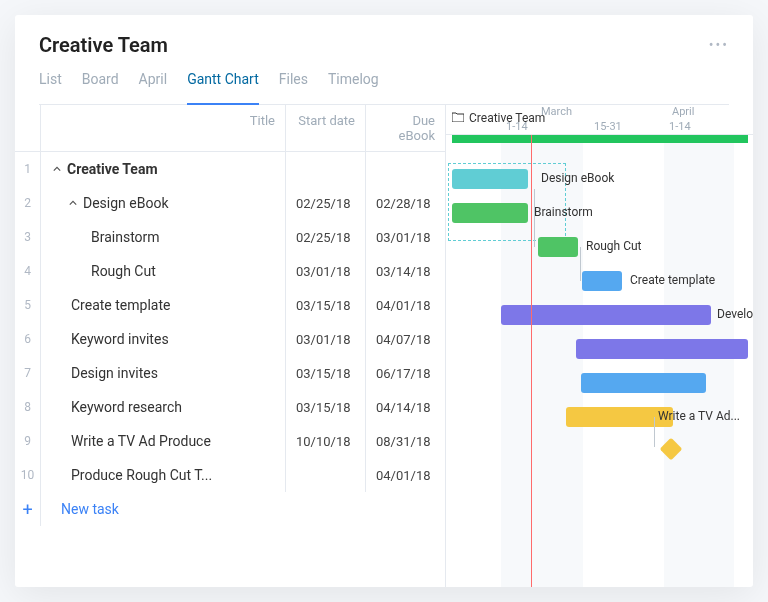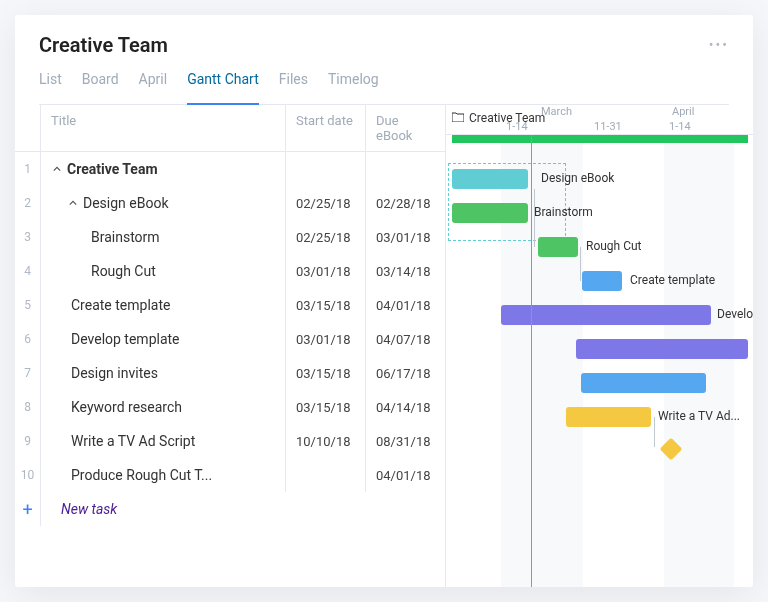--- a/index.html
+++ b/index.html
@@ -8,37 +8,37 @@
 .header { padding: 18px 24px 0 24px; }
 .header-top { display: flex; justify-content: space-between; align-items: center; }
 .title { font-size: 20px; font-weight: 600; color: #222; }
 .more { color: #b0b8c4; letter-spacing: 2px; font-size: 14px; cursor: pointer; }
 .tabs { display: flex; gap: 20px; margin-top: 14px; border-bottom: 1px solid #e5e9ef; }
 .tab { color: #a0acb8; font-size: 14px; padding-bottom: 16px; cursor: pointer; border-bottom: 2px solid transparent; margin-bottom: -1px; }
 .tab.active { color: #0369a1; border-bottom-color: #3b82f6; }
 .content { display: flex; height: calc(100% - 90px); }
 .left { width: 430px; display: flex; flex-direction: column; }
 .right { flex: 1; position: relative; overflow: hidden; border-left: 1px solid #e5e9ef; }
-.thead { display: flex; border-bottom: 1px solid #e5e9ef; }
+.thead { display: flex; border-bottom: 1px solid #e5e9ef; text-align: right; }
 .th-num { width: 26px; border-right: 1px solid #e5e9ef; }
 .th-title { flex: 1; padding: 8px 10px; color: #a0acb8; font-size: 13px; }
 .th-start, .th-due { width: 80px; padding: 8px 10px; color: #a0acb8; font-size: 13px; border-left: 1px solid #e5e9ef; }
 .row { display: flex; height: 34px; align-items: center; font-size: 14px; color: #333; }
 .rn { width: 26px; text-align: center; color: #b0b8c4; font-size: 12px; border-right: 1px solid #e5e9ef; height: 100%; display: flex; align-items: center; justify-content: center; }
 .rt { flex: 1; padding: 0 10px; white-space: nowrap; overflow: hidden; text-overflow: ellipsis; display: flex; align-items: center; gap: 6px; }
 .rs, .rd { width: 80px; padding: 0 10px; border-left: 1px solid #e5e9ef; height: 100%; display: flex; align-items: center; font-size: 13px; color: #444; }
 .bold { font-weight: 700; }
 .chev { font-size: 10px; color: #555; }
 .d1 { padding-left: 12px; }
 .d2 { padding-left: 28px; }
 .d3 { padding-left: 50px; }
 .d4 { padding-left: 30px; }
 .newrow { display: flex; height: 34px; align-items: center; }
 .plus { width: 26px; text-align: center; color: #3b82f6; font-size: 18px; border-right: 1px solid #e5e9ef; height: 100%; display: flex; align-items: center; justify-content: center; cursor: pointer; }
-.newtask { flex: 1; padding: 0 20px; color: #4c1d95; font-size: 14px; cursor: pointer; font-style: italic; }
+.newtask { flex: 1; padding: 0 20px; color: #3b82f6; font-size: 14px; cursor: pointer; }
 
 .tl-head { height: 30px; border-bottom: 1px solid #e5e9ef; position: relative; font-size: 11px; color: #a0acb8; }
 .tl-month { position: absolute; top: 0; text-align: left; }
 .tl-sub { position: absolute; top: 15px; text-align: center; }
 .tl-body { position: relative; height: calc(100% - 30px); }
 .vline-today { position: absolute; top: 0; bottom: 0; width: 1px; background: #ff6b6b; left: 85px; z-index: 1; }
 .grid-alt { position: absolute; top: 0; bottom: 0; background: #f7f9fb; }
 .group-bar { position: absolute; height: 8px; background: #22c55e; top: 4px; border-radius: 0; }
 .group-bar::before, .group-bar::after { content: ''; position: absolute; top: 0; width: 0; height: 0; border-top: 8px solid #22c55e; }
 .group-bar::before { left: 0; border-right: 6px solid transparent; }
@@ -122,21 +122,21 @@
             <div class="rn">5</div>
             <div class="rt d4">
               <span>Create template</span>
             </div>
             <div class="rs">03/15/18</div>
             <div class="rd">04/01/18</div>
           </div>
           <div class="row">
             <div class="rn">6</div>
             <div class="rt d4">
-              <span>Develop template</span>
+              <span>Keyword invites</span>
             </div>
             <div class="rs">03/01/18</div>
             <div class="rd">04/07/18</div>
           </div>
           <div class="row">
             <div class="rn">7</div>
             <div class="rt d4">
               <span>Design invites</span>
             </div>
             <div class="rs">03/15/18</div>
@@ -146,21 +146,21 @@
             <div class="rn">8</div>
             <div class="rt d4">
               <span>Keyword research</span>
             </div>
             <div class="rs">03/15/18</div>
             <div class="rd">04/14/18</div>
           </div>
           <div class="row">
             <div class="rn">9</div>
             <div class="rt d4">
-              <span>Write a TV Ad Script</span>
+              <span>Write a TV Ad Produce</span>
             </div>
             <div class="rs">10/10/18</div>
             <div class="rd">08/31/18</div>
           </div>
           <div class="row">
             <div class="rn">10</div>
             <div class="rt d4">
               <span>Produce Rough Cut T...</span>
             </div>
             <div class="rs"></div>
@@ -171,21 +171,21 @@
         <div class="plus">+</div>
         <div class="newtask">New task</div>
       </div>
     </div>
 
     <div class="right">
       <div class="tl-head">
         <div class="tl-month" style="left:95px">March</div>
         <div class="tl-month" style="left:226px">April</div>
         <div class="tl-sub" style="left:60px">1-14</div>
-        <div class="tl-sub" style="left:148px">11-31</div>
+        <div class="tl-sub" style="left:148px">15-31</div>
         <div class="tl-sub" style="left:223px">1-14</div>
       </div>
       <div class="tl-body">
         <div class="grid-alt" style="left:55px;width:82px"></div>
         <div class="grid-alt" style="left:218px;width:70px"></div>
         <div class="vline-today"></div>
 
         <div class="group-label" style="top:-24px;left:6px">
           <span class="folder-icon">
             <svg width="12" height="10" viewBox="0 0 12 10">
@@ -217,21 +217,21 @@
         <div class="dep-line-v" style="top:112px; left:134px; height:34px"></div>
 
         <div class="bar" style="top:170px; left:55px; width:210px; background:#7d77e8">
           <span class="bar-label" style="left:216px;top:2px">Develop...</span>
         </div>
 
         <div class="bar" style="top:204px; left:130px; width:172px; background:#7d77e8"></div>
 
         <div class="bar" style="top:238px; left:135px; width:125px; background:#55a8f0"></div>
 
-        <div class="bar" style="top:272px; left:120px; width:85px; background:#f5c842">
+        <div class="bar" style="top:272px; left:120px; width:107px; background:#f5c842">
           <span class="bar-label" style="left:92px;top:2px">Write a TV Ad...</span>
         </div>
 
         <div class="diamond" style="top:306px; left:217px"></div>
         <div class="dep-line-v" style="top:282px; left:208px; height:30px"></div>
       </div>
     </div>
   </div>
 
 </div>

